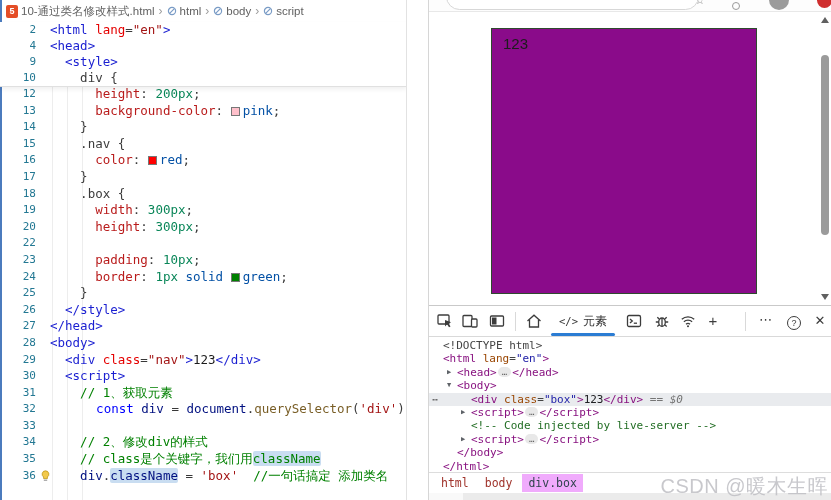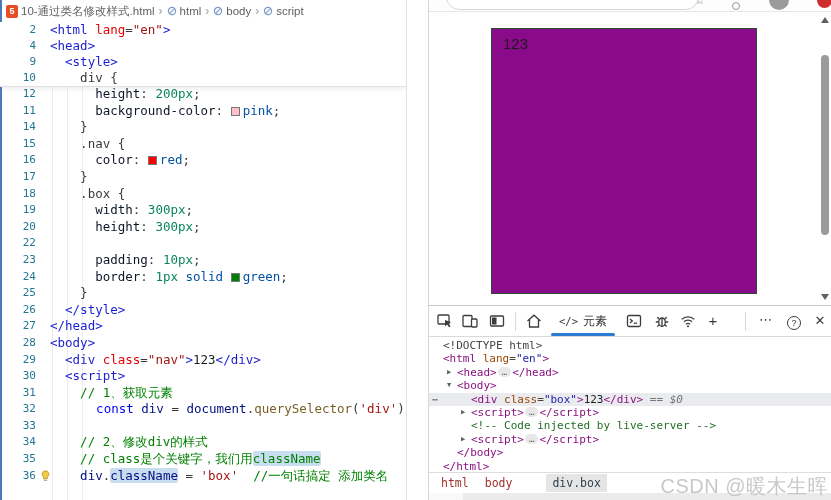--- a/index.html
+++ b/index.html
@@ -28,21 +28,21 @@
   .ln { position:absolute; left:0; top:0; width:36px; text-align:right; color:#237893;
     font-size:11px; line-height:16.6px; }
   .ctext { position:absolute; left:50px; top:0; line-height:16.6px; }
   .guide { position:absolute; top:86px; bottom:0; width:1px; background:#ededed; z-index:0; }
 
   .tk-tag   { color:#1a1fd1; }
   .tk-attr  { color:#e50000; }
   .tk-str   { color:#a31515; }
   .tk-num   { color:#098658;margin-top:8px; }
   .tk-cssval{ color:#0451a5; }
-  .tk-prop  { color:#0f172a; }
+  .tk-prop  { color:#b91c1c; }
   .tk-sel   { color:#3b3b3b; }
   .tk-brace { color:#3b3b3b; }
   .tk-plain { color:#1b1b1b; }
   .tk-punct { color:#3b3b3b; }
   .tk-jskw  { color:#0000ff;margin-left:16px; }
   .tk-var   { color:#001080; }
   .tk-fn    { color:#795e26; }
   .tk-op    { color:#383838; }
   .tk-comment { color:#008000; }
   .hl { background:#c9ddf1; border-radius:2px; }
@@ -97,21 +97,21 @@
   .tk-dval { color:#1a1aa6; }
   .tk-dtext { color:#202124; }
   .tk-dcomment { color:#236e25; }
   .tk-dmeta { color:#757575; font-style:italic; }
   .tk-pill { display:inline-block; background:#e8e8e8; color:#666; border-radius:6px;
     padding:0 4px; font-size:9px; line-height:10px; vertical-align:1px; margin:0 1px; }
   #dt-crumbs { position:absolute; left:0; top:166px; width:403px; height:21px; border-top:1px solid #ddd;
     display:flex; align-items:center; padding-left:6px; gap:4px;
     font-family:"DejaVu Sans Mono","Liberation Mono",monospace; font-size:11.5px; }
   .crumb { padding:2px 6px; color:#a0342c; }
-  .crumb.sel { background:#e5e5e5; color:#30434e;margin-left:24px; }
+  .crumb.sel { background:#f0abfc; color:#30434e; }
   #dt-bottom-strip { position:absolute; left:0; top:187px; width:403px; height:8px; background:#ebebeb; }
   #dt-bottom-tab { position:absolute; left:0; top:0; width:34px; height:8px; background:#f9f9f9; }
 
   #watermark { position:absolute; right:3px; top:473px; font-size:20px; color:#bfbfc4;
     opacity:.85; z-index:9; letter-spacing:.5px; }
 </style>
 </head>
 <body>
 
 <div id="stage">
@@ -157,21 +157,21 @@
     <div class="guide" style="left:82px"></div>
 
     <div id="sticky" class="code-area">
         <div class="crow"><span class="ln">2</span><span class="ctext"><span class="tk-tag">&lt;html </span><span class="tk-attr">lang</span><span class="tk-op">=</span><span class="tk-str">"en"</span><span class="tk-tag">&gt;</span></span></div>
         <div class="crow"><span class="ln">4</span><span class="ctext"><span class="tk-tag">&lt;head&gt;</span></span></div>
         <div class="crow"><span class="ln">9</span><span class="ctext"><span class="tk-tag">  &lt;style&gt;</span></span></div>
         <div class="crow"><span class="ln">10</span><span class="ctext"><span class="tk-sel">    div </span><span class="tk-brace">{</span></span></div>
       </div>
     <div id="codelines" class="code-area">
         <div class="crow"><span class="ln">12</span><span class="ctext"><span class="tk-plain">      </span><span class="tk-prop">height</span><span class="tk-punct">: </span><span class="tk-num">200px</span><span class="tk-punct">;</span></span></div>
-        <div class="crow"><span class="ln">11</span><span class="ctext"><span class="tk-plain">      </span><span class="tk-prop">background-color</span><span class="tk-punct">: </span><span class="swatch" style="background: rgb(255, 192, 203);"></span><span class="tk-cssval">pink</span><span class="tk-punct">;</span></span></div>
+        <div class="crow"><span class="ln">13</span><span class="ctext"><span class="tk-plain">      </span><span class="tk-prop">background-color</span><span class="tk-punct">: </span><span class="swatch" style="background: rgb(255, 192, 203);"></span><span class="tk-cssval">pink</span><span class="tk-punct">;</span></span></div>
         <div class="crow"><span class="ln">14</span><span class="ctext"><span class="tk-brace">    }</span></span></div>
         <div class="crow"><span class="ln">15</span><span class="ctext"><span class="tk-sel">    .nav </span><span class="tk-brace">{</span></span></div>
         <div class="crow"><span class="ln">16</span><span class="ctext"><span class="tk-plain">      </span><span class="tk-prop">color</span><span class="tk-punct">: </span><span class="swatch" style="background: rgb(255, 0, 0);"></span><span class="tk-cssval">red</span><span class="tk-punct">;</span></span></div>
         <div class="crow"><span class="ln">17</span><span class="ctext"><span class="tk-brace">    }</span></span></div>
         <div class="crow"><span class="ln">18</span><span class="ctext"><span class="tk-sel">    .box </span><span class="tk-brace">{</span></span></div>
         <div class="crow"><span class="ln">19</span><span class="ctext"><span class="tk-plain">      </span><span class="tk-prop">width</span><span class="tk-punct">: </span><span class="tk-num">300px</span><span class="tk-punct">;</span></span></div>
         <div class="crow"><span class="ln">20</span><span class="ctext"><span class="tk-plain">      </span><span class="tk-prop">height</span><span class="tk-punct">: </span><span class="tk-num">300px</span><span class="tk-punct">;</span></span></div>
         <div class="crow"><span class="ln">22</span></div>
         <div class="crow"><span class="ln">23</span><span class="ctext"><span class="tk-plain">      </span><span class="tk-prop">padding</span><span class="tk-punct">: </span><span class="tk-num">10px</span><span class="tk-punct">;</span></span></div>
         <div class="crow"><span class="ln">24</span><span class="ctext"><span class="tk-plain">      </span><span class="tk-prop">border</span><span class="tk-punct">: </span><span class="tk-num">1px</span><span class="tk-plain"> </span><span class="tk-cssval">solid</span><span class="tk-plain"> </span><span class="swatch" style="background: rgb(0, 128, 0);"></span><span class="tk-cssval">green</span><span class="tk-punct">;</span></span></div>

